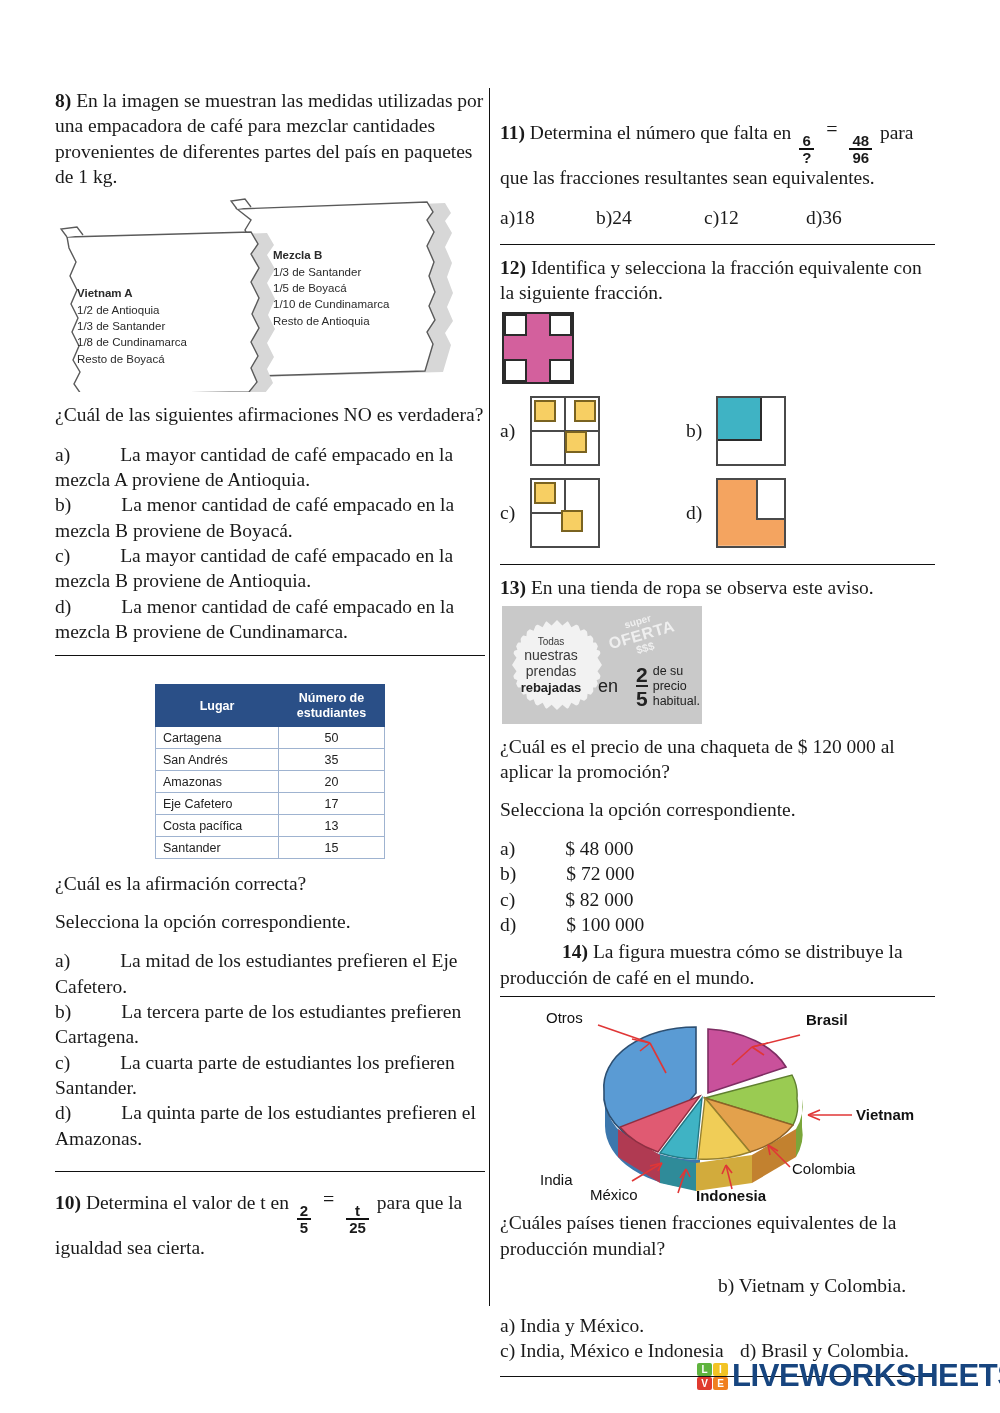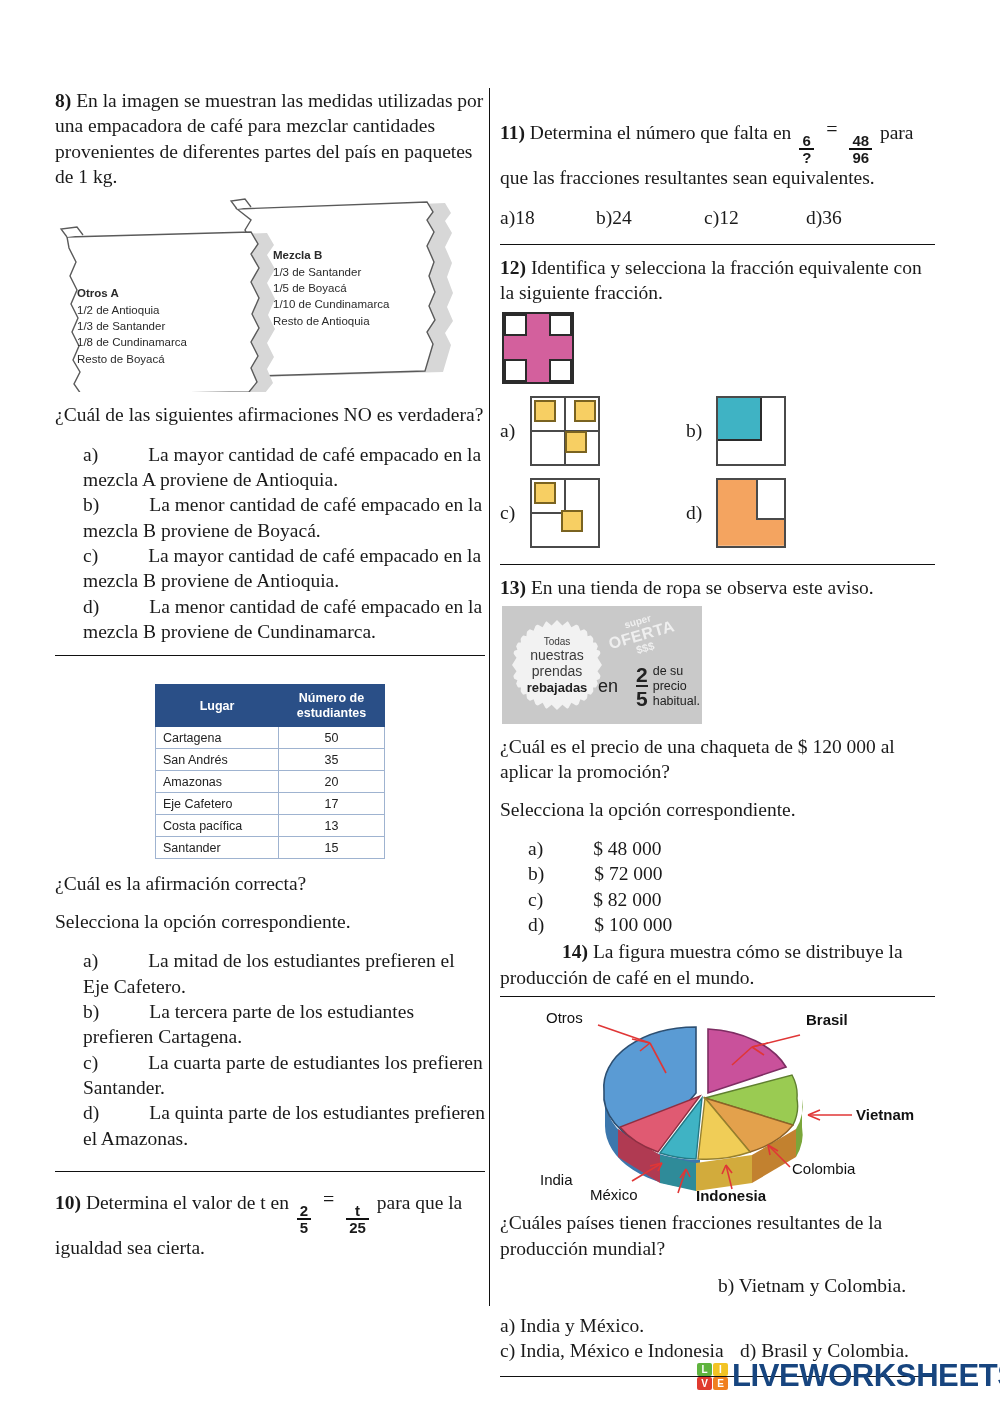--- a/index.html
+++ b/index.html
@@ -6,21 +6,21 @@
   body{width:1000px;height:1413px;font-family:"Liberation Serif",serif;color:#1a1a1a;}
   .page{position:relative;width:1000px;height:1206px;box-sizing:border-box;}
   .divider{position:absolute;left:489px;top:88px;width:1px;height:1218px;background:#111;}
   .col{position:absolute;top:88px;box-sizing:border-box;}
   .colL{left:55px;width:430px;}
   .colR{left:500px;width:435px;}
   .q{font-size:19.5px;line-height:1.30;text-align:left;}
   .q b{font-weight:bold;}
   .sp{margin-top:14px;}
   .opt{font-size:19.5px;line-height:1.30;}
-  .optrow{display:block;margin-left:28px;}
+  .optrow{display:block;}
   .tabspace{display:inline-block;width:50px;}
   .hr{border:0;border-top:1.6px solid #111;margin:11px 0 10px 0;width:100%;}
   .hrfull{border:0;border-top:1.6px solid #111;margin:10px 0;}
   
   .frac{display:inline-flex;flex-direction:column;align-items:center;vertical-align:-0.45em;margin:0 3px;font-family:"Liberation Sans",sans-serif;font-size:15px;font-weight:bold;line-height:1.02;}
   .frac .num{padding:0 3px;}
   .frac .den{padding:0 3px;border-top:2px solid #111;}
   .eqs{font-size:20px;vertical-align:0.15em;margin:0 4px;}
   
   .bags{position:relative;width:410px;height:195px;margin-top:8px;}
@@ -41,21 +41,21 @@
   .cellW{background:#fff;border:2.2px solid #2b2b2b;}
   .optsq{position:relative;width:70px;height:70px;box-sizing:border-box;border:2.2px solid #4a4a4a;background:#fff;}
   .qline{position:absolute;background:#4a4a4a;}
   .minisq{position:absolute;width:22px;height:22px;background:#f7cf63;border:2px solid #7a6320;box-sizing:border-box;}
   .bigfill{position:absolute;box-sizing:border-box;}
   .letter{font-size:19.5px;}
   
   .sign{position:relative;width:200px;height:118px;background:#c9c9c9;margin:6px 0 4px 2px;}
   .starburst{position:absolute;left:10px;top:14px;width:90px;height:90px;background:#f2f2f2;border-radius:50%;
      clip-path:polygon(50% 0%,56% 6%,62% 1%,66% 8%,73% 4%,76% 12%,83% 9%,84% 18%,91% 16%,90% 25%,97% 25%,94% 33%,100% 35%,95% 42%,100% 50%,95% 57%,100% 64%,94% 67%,97% 75%,90% 75%,91% 84%,84% 82%,83% 91%,76% 88%,73% 96%,66% 92%,62% 99%,56% 94%,50% 100%,44% 94%,38% 99%,34% 92%,27% 96%,24% 88%,17% 91%,16% 82%,9% 84%,10% 75%,3% 75%,6% 67%,0% 64%,5% 57%,0% 50%,5% 42%,0% 35%,6% 33%,3% 25%,10% 25%,9% 16%,16% 18%,17% 9%,24% 12%,27% 4%,34% 8%,38% 1%,44% 6%);}
-  .sbtxt{position:absolute;left:10px;top:14px;width:90px;height:90px;display:flex;flex-direction:column;justify-content:center;align-items:center;font-family:"Liberation Sans",sans-serif;color:#3a3a3a;text-align:center;}
+  .sbtxt{position:absolute;left:4px;top:14px;width:90px;height:90px;display:flex;flex-direction:column;justify-content:center;align-items:center;font-family:"Liberation Sans",sans-serif;color:#3a3a3a;text-align:center;}
   .sbtxt .l1{font-size:10px;}
   .sbtxt .l2{font-size:14px;}
   .sbtxt .l3{font-size:13px;font-weight:bold;color:#222;margin-top:1px;}
   .superoferta{position:absolute;left:98px;top:10px;width:86px;height:48px;font-family:"Liberation Sans",sans-serif;color:#efefef;text-align:center;transform:rotate(-16deg);line-height:1.05;}
   .superoferta .s1{font-size:10px;font-weight:bold;}
   .superoferta .s2{font-size:16px;font-weight:bold;letter-spacing:0.5px;}
   .superoferta .s3{font-size:11px;font-weight:bold;}
   .signexpr{position:absolute;left:96px;top:58px;display:flex;align-items:center;font-family:"Liberation Sans",sans-serif;color:#222;}
   .signexpr .en{font-size:18px;margin-right:18px;}
   .signexpr .bigfrac{display:flex;flex-direction:column;align-items:center;font-size:21px;font-weight:bold;line-height:1.0;}
@@ -91,21 +91,21 @@
           <path d="M182 12 L372 5 L378 15 L372 23 L379 35 L372 49 L379 65 L374 79 L380 95 L374 109 L380 123 L372 135 L378 147 L370 174 L202 179 L195 169 L201 157 L194 145 L200 131 L193 117 L199 103 L192 89 L198 75 L191 61 L197 47 L190 33 L196 23 Z" fill="#ffffff" stroke="#5a5a5a" stroke-width="1.4"></path>
 
           <path d="M20 42 L212 36 L219 48 L212 58 L220 72 L212 86 L220 102 L213 118 L220 132 L212 146 L219 160 L212 172 L218 186 L210 196 L30 198 L23 188 L29 176 L22 164 L28 150 L21 136 L27 122 L20 108 L26 94 L19 80 L25 66 L18 52 Z" fill="#d7d7d7" stroke="none"></path>
           <path d="M12 40 L196 35 L203 47 L196 57 L204 71 L196 85 L204 101 L197 117 L204 131 L196 145 L203 159 L196 171 L202 185 L194 195 L26 197 L19 187 L25 175 L18 163 L24 149 L17 135 L23 121 L16 107 L22 93 L15 79 L21 65 L14 51 Z" fill="#ffffff" stroke="#5a5a5a" stroke-width="1.4"></path>
 
           <path d="M182 12 L176 4 L190 2 L196 10" fill="#ffffff" stroke="#5a5a5a" stroke-width="1.3"></path>
           <path d="M12 40 L6 32 L22 30 L28 38" fill="#ffffff" stroke="#5a5a5a" stroke-width="1.3"></path>
         </svg>
 
         <div class="bagtxt" style="position:absolute;left:22px;top:88px;width:170px;">
-          <div class="bt">Otros A</div>
+          <div class="bt">Vietnam A</div>
           <div>1/2 de Antioquia</div>
           <div>1/3 de Santander</div>
           <div>1/8 de Cundinamarca</div>
           <div>Resto de Boyacá</div>
         </div>
 
         <div class="bagtxt" style="position:absolute;left:218px;top:50px;width:180px;">
           <div class="bt">Mezcla B</div>
           <div>1/3 de Santander</div>
           <div>1/5 de Boyacá</div>
@@ -419,21 +419,21 @@
           <text x="46" y="20" font-family="Liberation Sans, sans-serif" font-size="15" fill="#111">Otros</text>
           <text x="306" y="22" font-family="Liberation Sans, sans-serif" font-size="15" font-weight="bold" fill="#111">Brasil</text>
           <text x="356" y="117" font-family="Liberation Sans, sans-serif" font-size="15" font-weight="bold" fill="#111">Vietnam</text>
           <text x="292" y="171" font-family="Liberation Sans, sans-serif" font-size="15" fill="#111">Colombia</text>
           <text x="196" y="198" font-family="Liberation Sans, sans-serif" font-size="15" font-weight="bold" fill="#111">Indonesia</text>
           <text x="90" y="197" font-family="Liberation Sans, sans-serif" font-size="15" fill="#111">México</text>
           <text x="40" y="182" font-family="Liberation Sans, sans-serif" font-size="15" fill="#111">India</text>
         </svg>
       </div>
 
-      <div class="q" style="margin-top:2px;">¿Cuáles países tienen fracciones resultantes de la producción mundial?</div>
+      <div class="q" style="margin-top:2px;">¿Cuáles países tienen fracciones equivalentes de la producción mundial?</div>
 
       <div class="opt" style="margin-top:12px;">
         <div style="display:flex;">
           <div style="width:218px;margin-top:40px;">
             <span>a)</span>
             <span>India y México.</span>
           </div>
           <div>
             <span>b)</span>
             <span>Vietnam y Colombia.</span>

